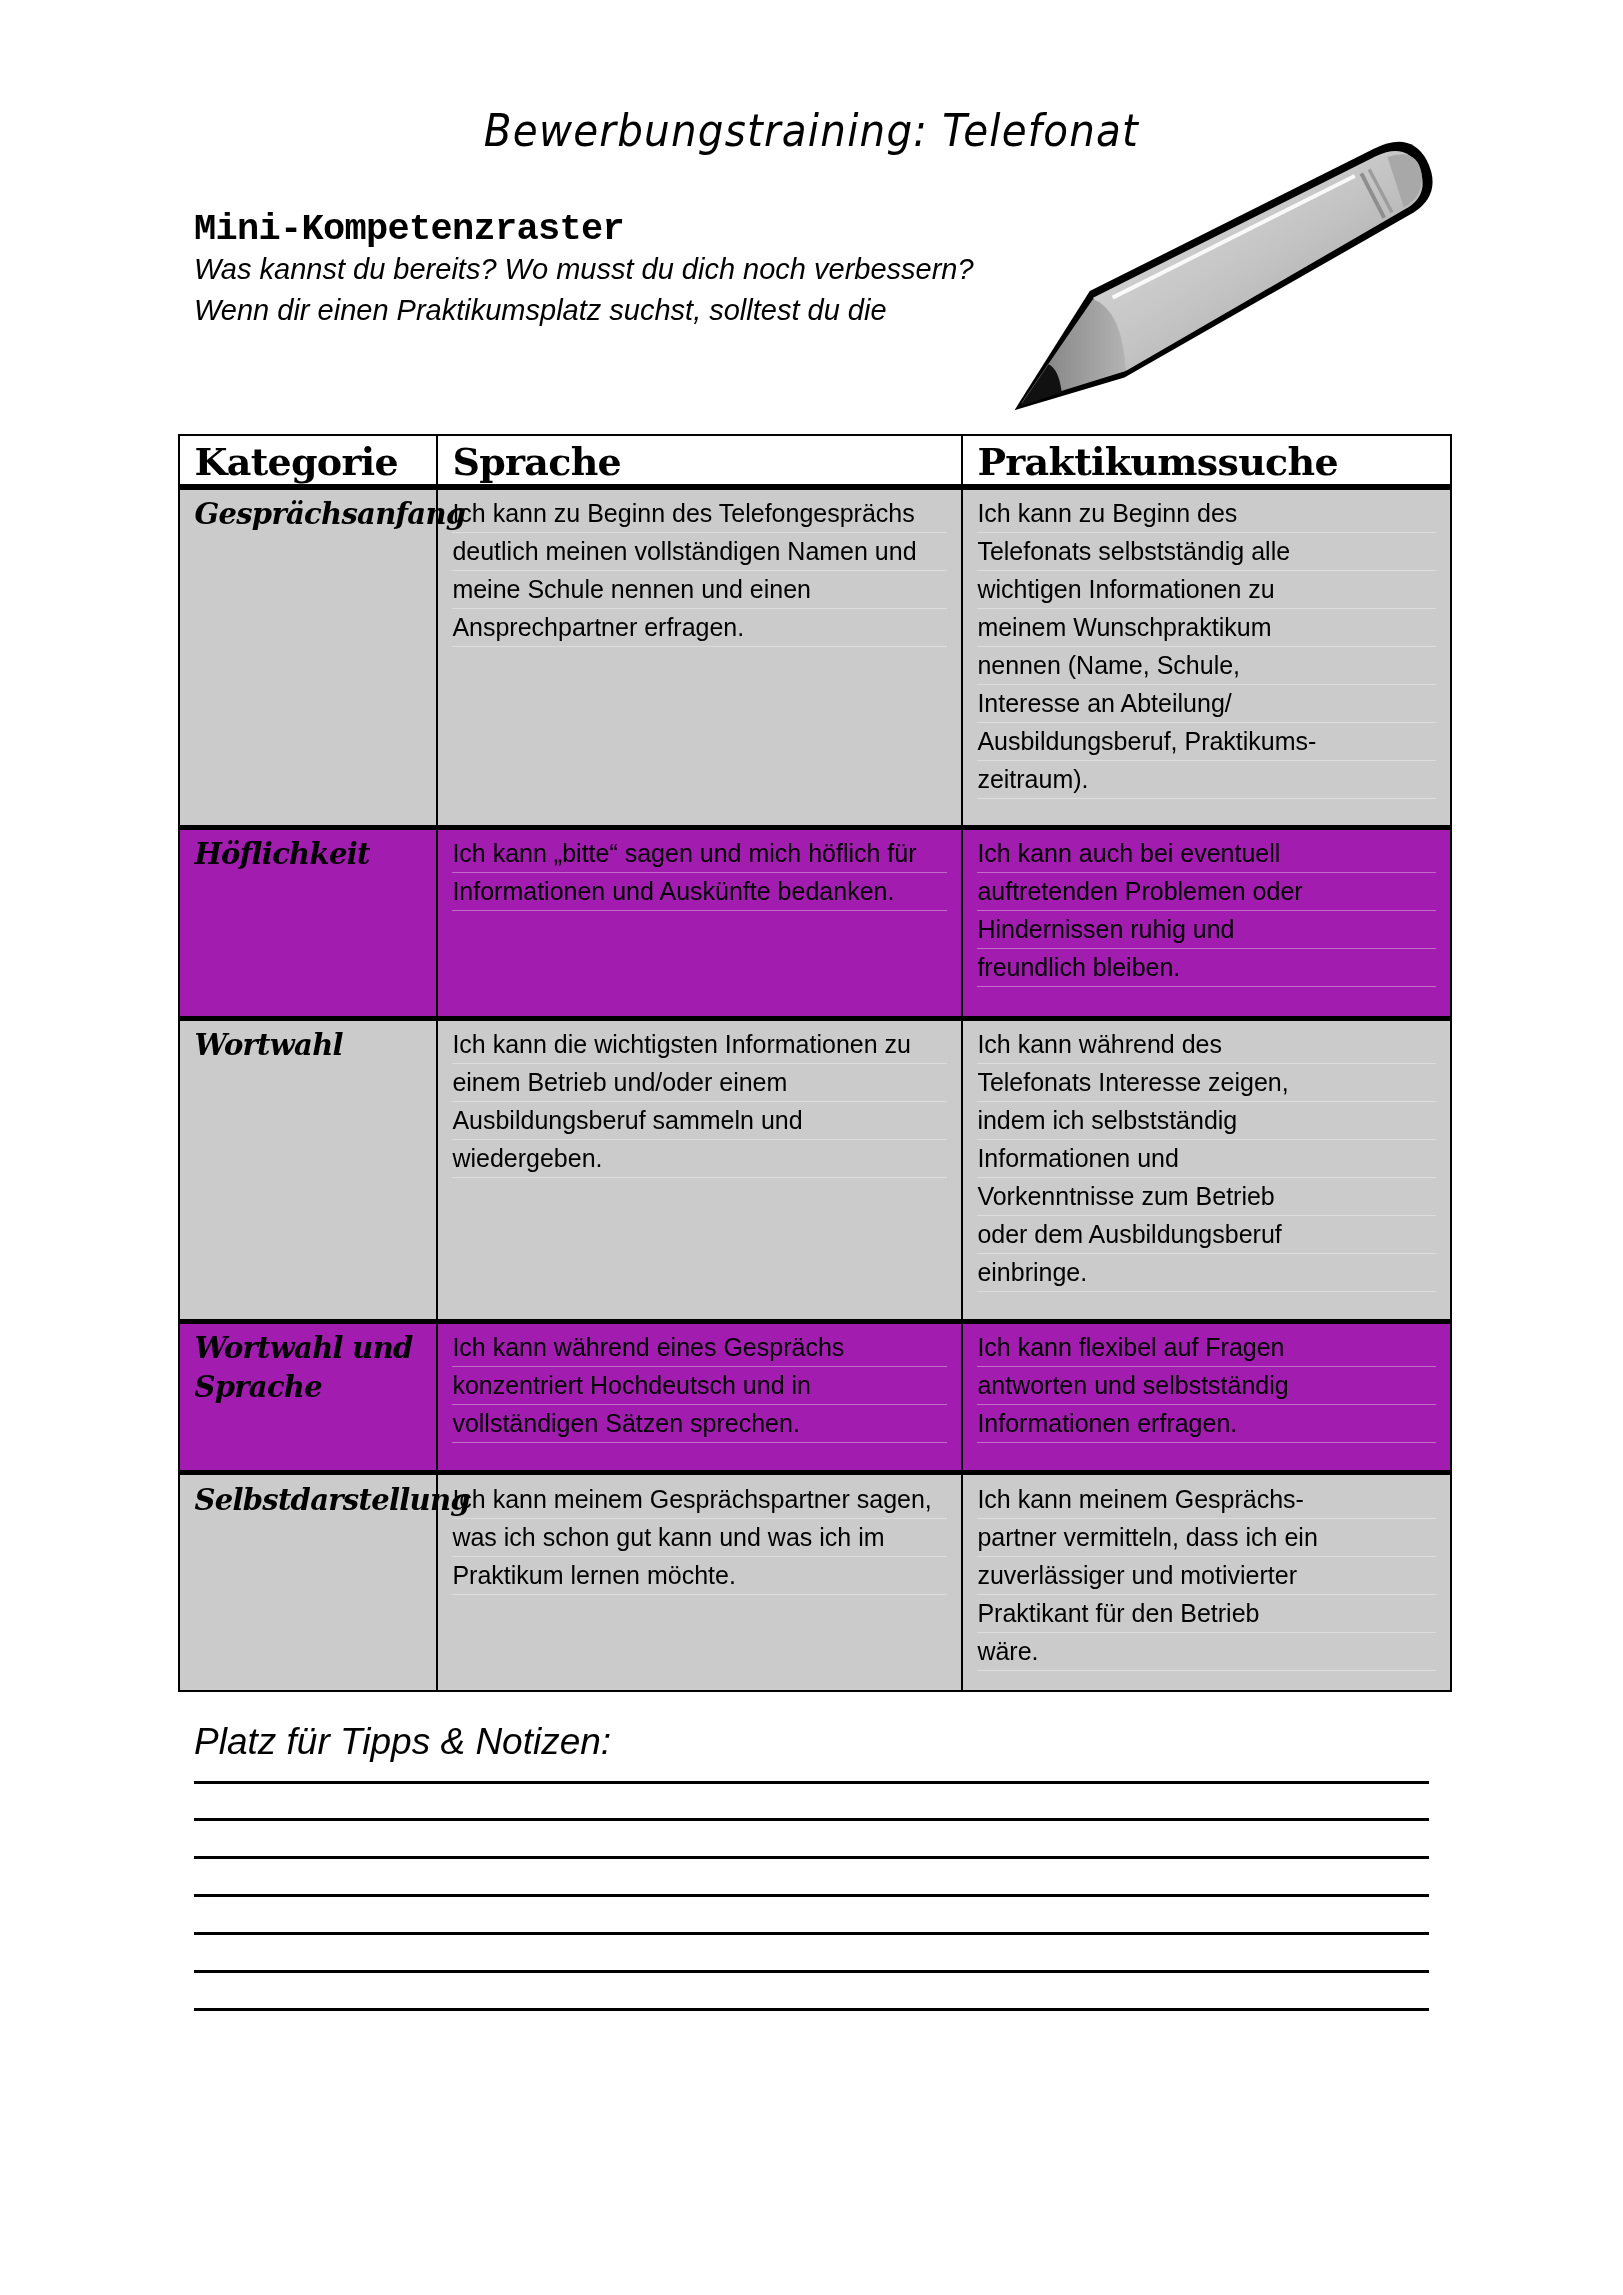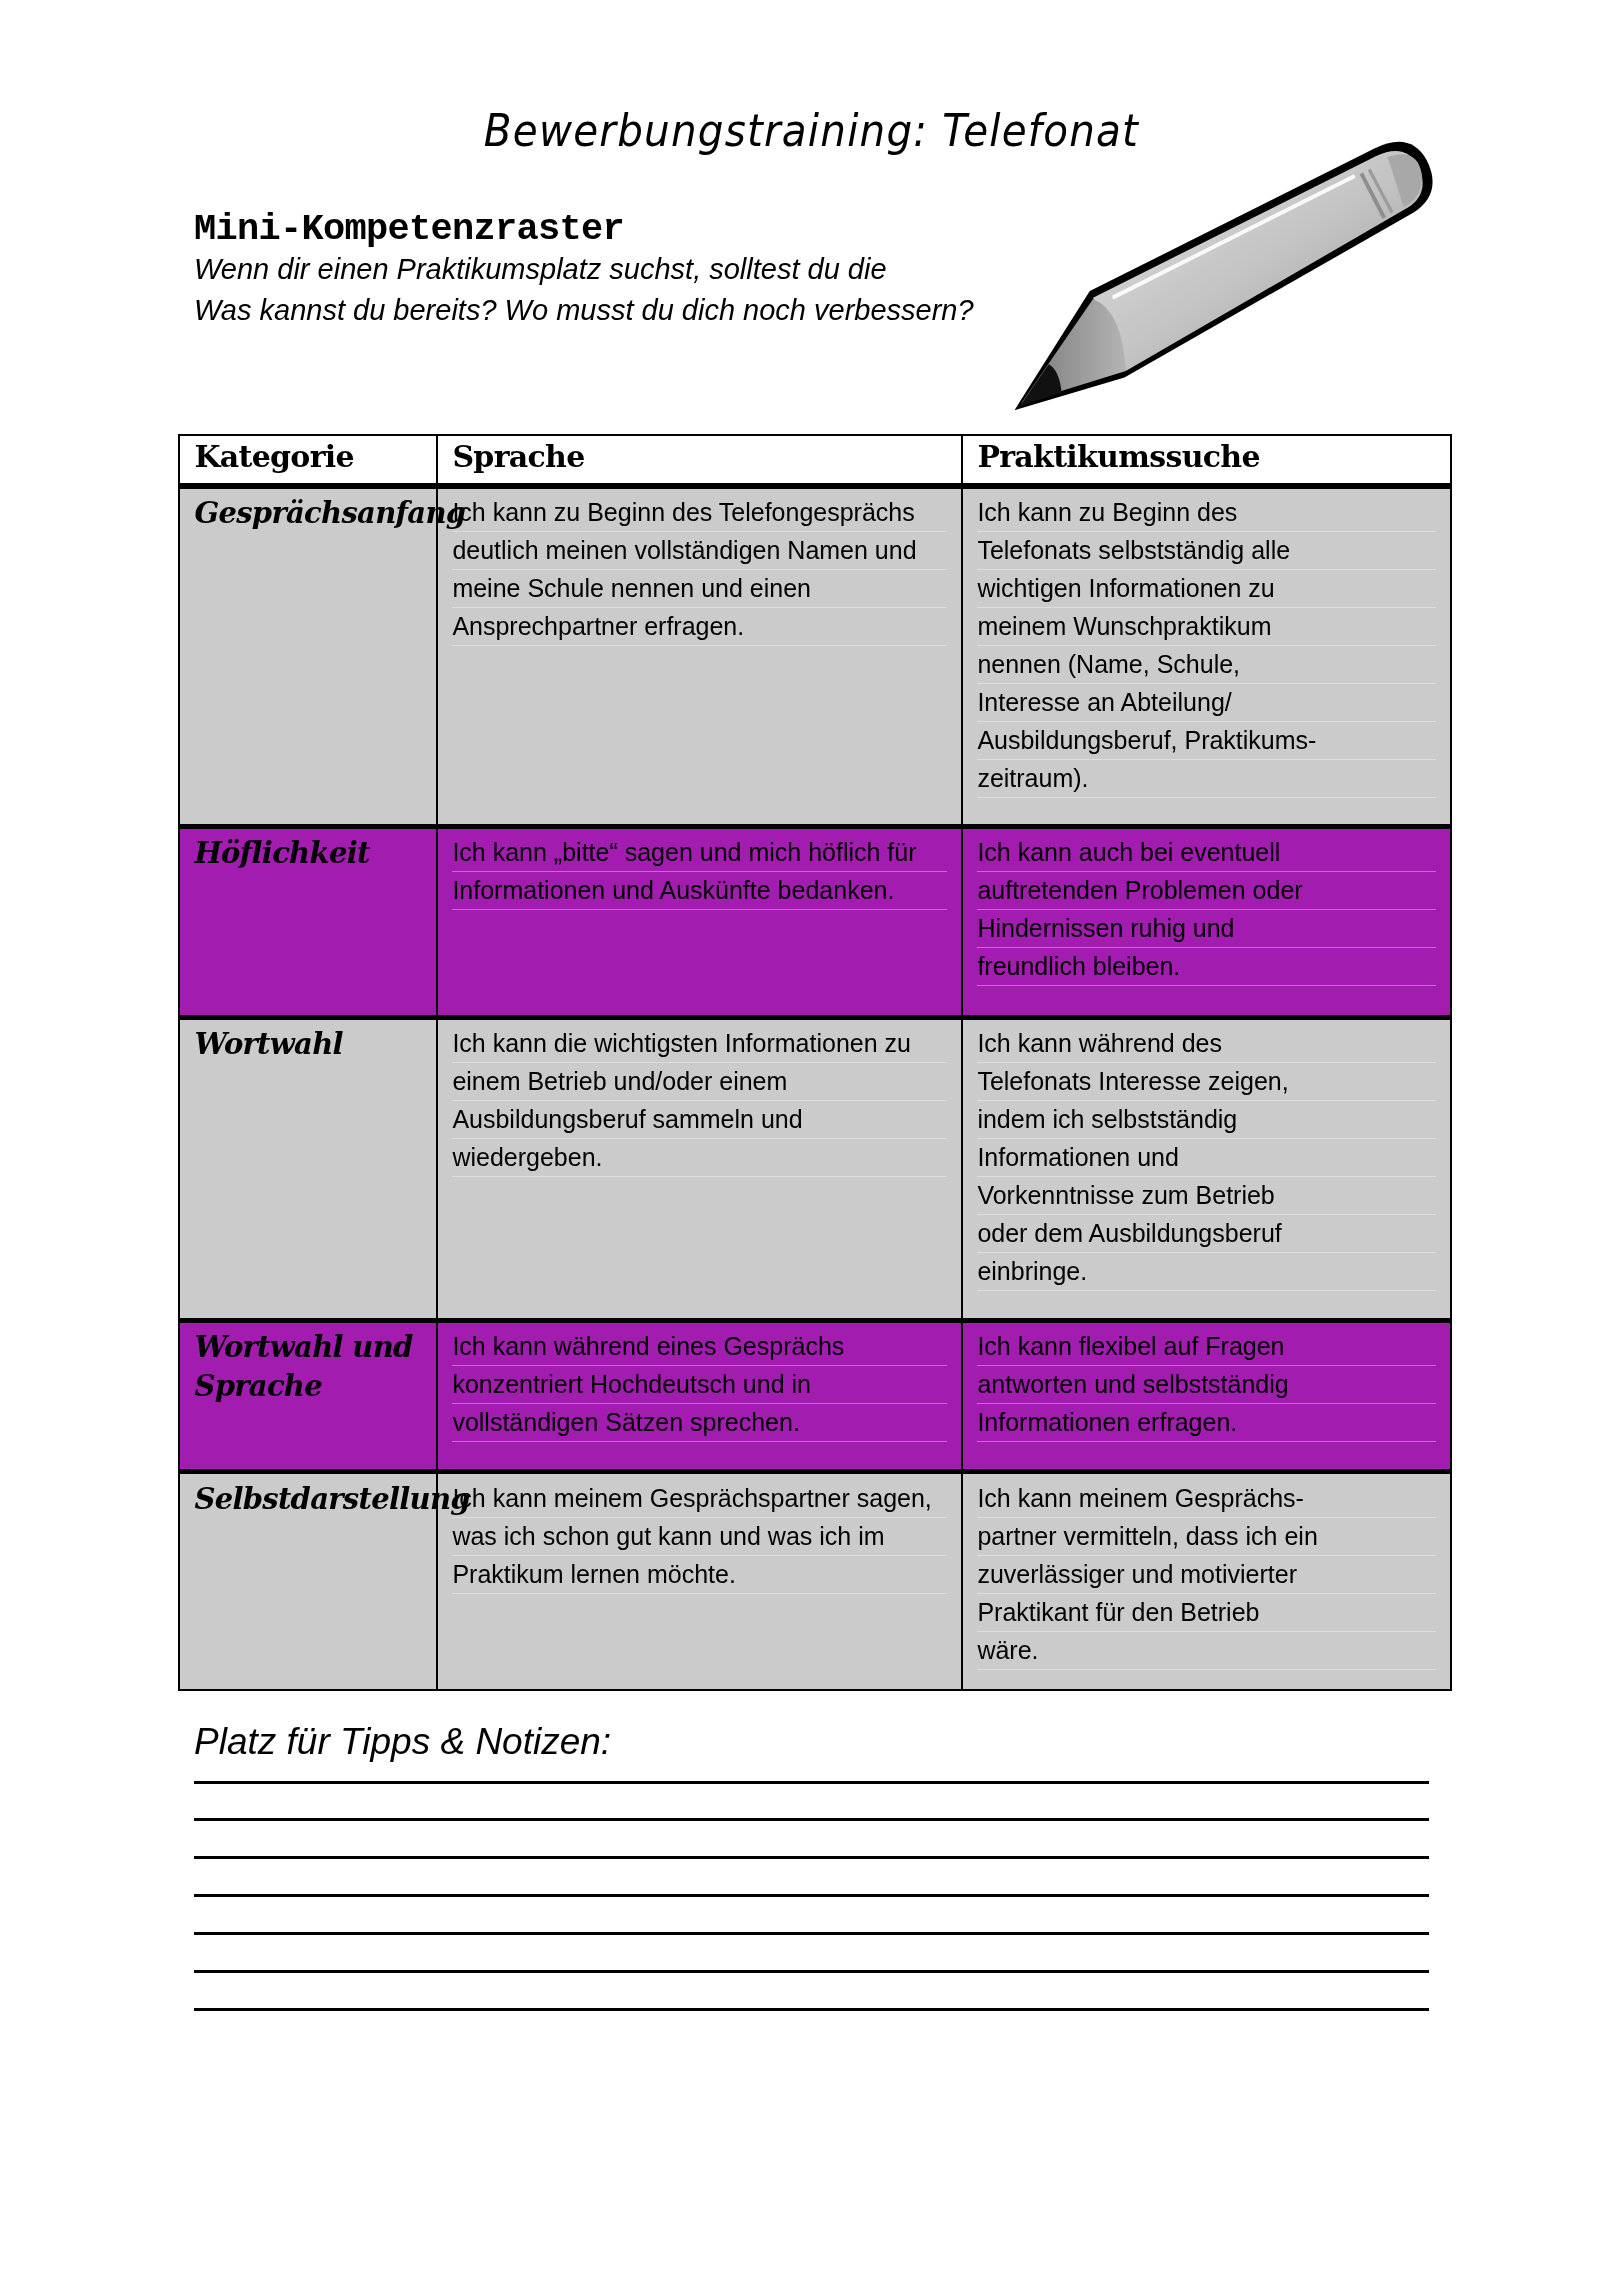--- a/index.html
+++ b/index.html
@@ -23,21 +23,21 @@
   .pencil { position: absolute; left: 1008px; top: 134px; width: 458px; height: 288px; }
 
   table.raster {
     position: absolute; left: 178px; top: 434px; width: 1271px;
     border-collapse: collapse; table-layout: fixed;
   }
   table.raster td, table.raster th {
     border: 2.6px solid #000; vertical-align: top; padding: 5.2px 14.4px 0 14.4px;
   }
   table.raster th {
-    font-family: "DejaVu Serif", serif; font-weight: bold; font-size: 30px; text-align: left;
+    font-family: "DejaVu Serif", serif; font-weight: bold; font-size: 38px; text-align: left;
     height: 44px; padding-top: 2.6px; border-bottom: 6.5px solid #000; background: #fff;
     letter-spacing: -0.7px;
   }
   .col-cat { width: 258px; }
   .col-vor { width: 525px; }
   .col-pra { width: 489px; }
   td.cat {
     font-family: "DejaVu Serif", serif; font-weight: bold; font-style: italic;
     font-size: 29px; line-height: 39px; letter-spacing: -0.7px;
   }
@@ -61,22 +61,22 @@
   .note-line {
     position: absolute; left: 194px; width: 1235px; height: 2.6px; background: #000;
   }
 </style>
 </head>
 <body>
 
 <div class="title">Bewerbungstraining: Telefonat</div>
 <div class="subtitle">Mini-Kompetenzraster</div>
 <div class="intro">
+  <div>Was kannst du bereits? Wo musst du dich noch verbessern?</div>
   <div>Wenn dir einen Praktikumsplatz suchst, solltest du die</div>
-  <div>Was kannst du bereits? Wo musst du dich noch verbessern?</div>
 </div>
 
 <svg class="pencil" viewBox="0 0 700 440">
   <defs>
     <linearGradient id="body" x1="0" y1="0" x2="1" y2="1">
       <stop offset="0" stop-color="#e2e2e2"></stop>
       <stop offset="0.5" stop-color="#c4c4c4"></stop>
       <stop offset="1" stop-color="#9a9a9a"></stop>
     </linearGradient>
     <linearGradient id="tip" x1="0" y1="0" x2="1" y2="0">

